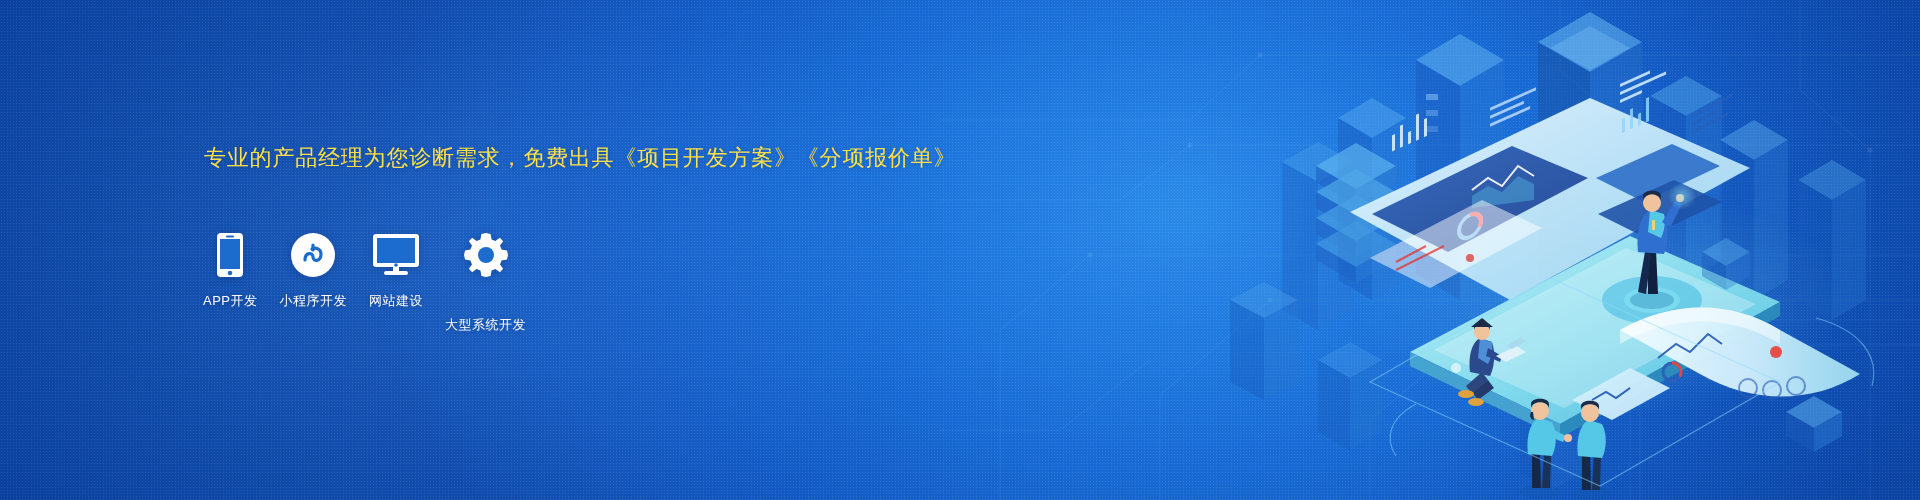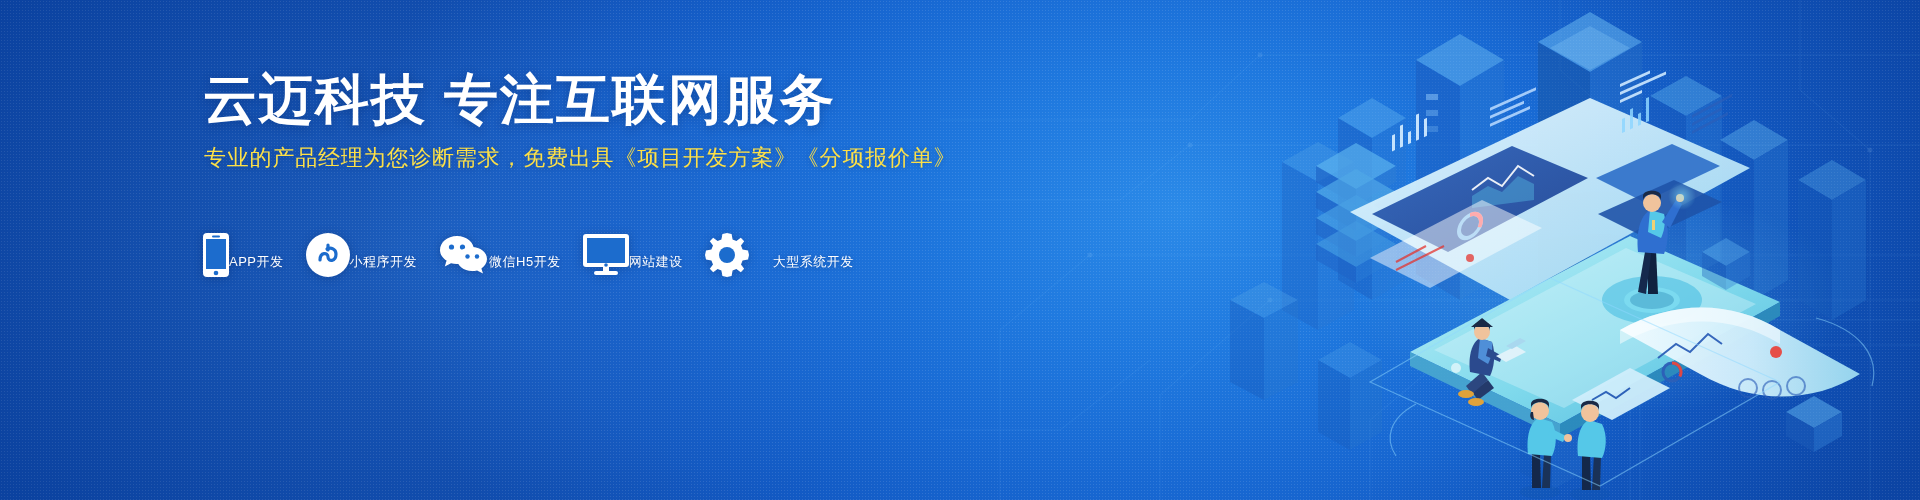--- a/index.html
+++ b/index.html
@@ -49,21 +49,21 @@
     font-size:22px;color:#fde047;font-weight:normal;
     letter-spacing:.8px;line-height:1.0;white-space:nowrap;
     text-shadow:0 1px 5px rgba(3,35,95,.30);
   }
   .sub.l1{top:147px;}
   .sub.l2{top:183px;}
 
   
   .icons{position:absolute;left:0;top:232px;display:flex;align-items:flex-start;}
   .icon-item{
-    width:auto;display:flex;flex-direction:row;align-items:center;
+    width:auto;display:flex;flex-direction:column;align-items:center;
     margin-right:22px;
   }
   .icon-item:last-child{margin-right:0;gap:24px;}
   .icon-box{
     height:46px;display:flex;align-items:center;justify-content:center;
     margin-bottom:14px;
   }
   .icon-box svg{display:block;filter:drop-shadow(0 1px 4px rgba(2,30,85,.30));}
   .icon-label{
     font-size:13px;color:#ffffff;letter-spacing:.5px;white-space:nowrap;
@@ -404,21 +404,20 @@
 
       <g fill="none" stroke="#8fd8ff" stroke-width="1.2" opacity=".5">
         <path d="M150,382 L330,278 L560,382 L380,486 Z"></path>
         <path d="M596,318 C640,330 660,356 652,386"></path>
         <path d="M196,404 C170,418 164,438 176,456"></path>
       </g>
     </svg>
   </div>
 
   <div class="copy">
-    <div class="headline">云迈科技 专注互联网服务</div>
     <div class="sub l1">专业的产品经理为您诊断需求，免费出具《项目开发方案》《分项报价单》</div>
 
     <div class="icons">
 
       <div class="icon-item">
         <div class="icon-box">
           <svg width="26" height="44" viewBox="0 0 26 44">
             <rect x="0" y="0" width="26" height="44" rx="4" ry="4" fill="#ffffff"></rect>
             <rect x="3" y="6" width="20" height="30" fill="#1c6ccd"></rect>
             <rect x="9" y="2.5" width="8" height="2" rx="1" fill="#1c6ccd"></rect>
@@ -432,35 +431,20 @@
         <div class="icon-box">
           <svg width="44" height="44" viewBox="0 0 44 44">
             <circle cx="22" cy="22" r="22" fill="#ffffff"></circle>
             <path d="M14 27 C14 19 22 19 22 24 C22 29 30 29 30 21 C30 16 25 14 21 16" fill="none" stroke="#1c6ccd" stroke-width="3.2" stroke-linecap="round"></path>
             <path d="M22 12 L22 17" stroke="#1c6ccd" stroke-width="3.2" stroke-linecap="round"></path>
           </svg>
         </div>
         <div class="icon-label">小程序开发</div>
       </div>
 
-      <div class="icon-item">
-        <div class="icon-box">
-          <svg width="50" height="42" viewBox="0 0 50 42">
-            <path d="M18 2 C8 2 1 8.5 1 16 C1 20.4 3.6 24.2 7.6 26.6 L5.8 32.5 L12 29.2
-                     C13.9 29.7 15.9 30 18 30 C28 30 35 23.5 35 16 C35 8.5 28 2 18 2 Z" fill="#ffffff"></path>
-            <circle cx="12.5" cy="13" r="2.6" fill="#1c6ccd"></circle>
-            <circle cx="23.5" cy="13" r="2.6" fill="#1c6ccd"></circle>
-            <path d="M33 13 C24.7 13 18 18.3 18 25 C18 31.7 24.7 37 33 37 C34.8 37 36.5 36.8 38.1 36.4
-                     L44 39.6 L42.4 34.4 C45.8 32.2 48 28.8 48 25 C48 18.3 41.3 13 33 13 Z" fill="#ffffff"></path>
-            <circle cx="28.5" cy="22.5" r="2.2" fill="#1c6ccd"></circle>
-            <circle cx="38" cy="22.5" r="2.2" fill="#1c6ccd"></circle>
-          </svg>
-        </div>
-        <div class="icon-label">微信H5开发</div>
-      </div>
 
       <div class="icon-item">
         <div class="icon-box">
           <svg width="46" height="42" viewBox="0 0 46 42">
             <rect x="0" y="0" width="46" height="33" rx="3" ry="3" fill="#ffffff"></rect>
             <rect x="4" y="4" width="38" height="25" fill="#1c6ccd"></rect>
             <circle cx="23" cy="31" r="1.8" fill="#1c6ccd"></circle>
             <rect x="20" y="33" width="6" height="5" fill="#ffffff"></rect>
             <rect x="11" y="37" width="24" height="4" rx="2" fill="#ffffff"></rect>
           </svg>

